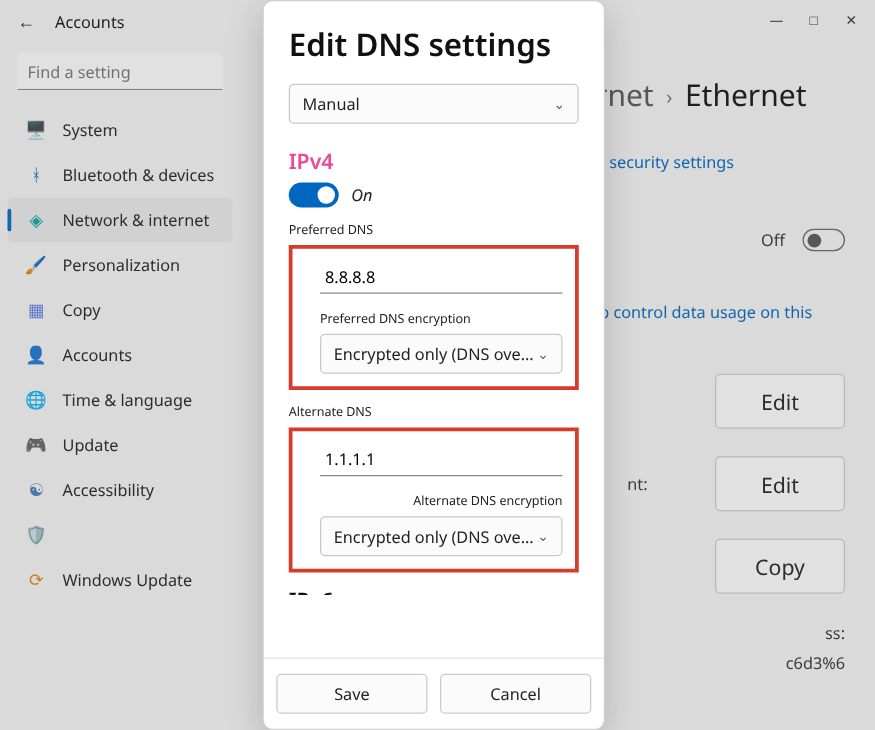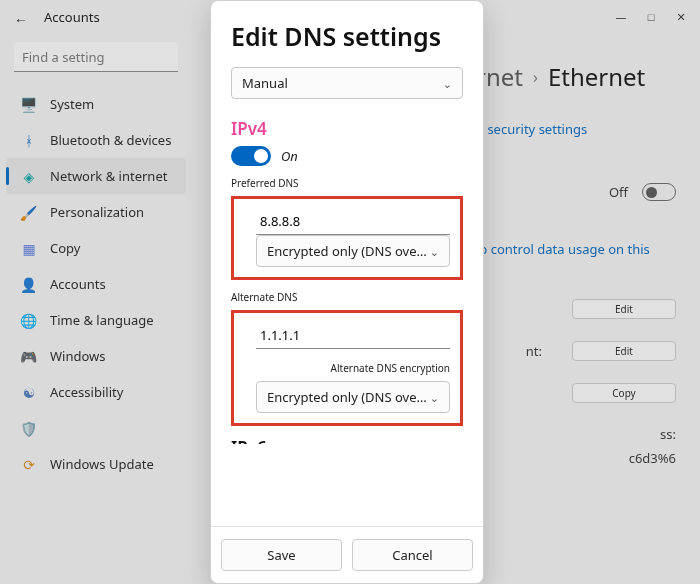--- a/index.html
+++ b/index.html
@@ -28,21 +28,21 @@
 .main { flex:1; padding:20px 24px; position:relative; }
 .breadcrumb { font-size:24px; color:#111; display:flex; align-items:center; gap:10px; margin:8px 0 24px 0; white-space:nowrap; }
 .breadcrumb .sep { color:#777; font-size:16px; }
 .bc-light { color:#555; font-weight:400;}
 .bc-strong { font-weight:400; }
 .link { color:#0067c0; font-size:13px; }
 .mainblock { display:flex; align-items:center; justify-content:flex-end; gap:14px; margin-bottom:36px; font-size:13px; color:#333; }
 .mainrow { display:flex; align-items:center; justify-content:flex-end; gap:14px; margin-bottom:22px; font-size:13px; color:#333; }
 .toggle { width:34px; height:18px; border:1px solid #666; border-radius:10px; position:relative; background:#f5f5f5;}
 .toggle .knob { position:absolute; width:11px; height:11px; border-radius:50%; background:#555; top:2.5px; left:3px;}
-.btn-outline { min-width:104px; height:20px; border:1px solid #ccc; background:#fdfdfd; border-radius:4px; font-size:10px; color:#222; cursor:pointer;}
+.btn-outline { min-width:104px; height:44px; border:1px solid #ccc; background:#fdfdfd; border-radius:4px; font-size:17px; color:#222; cursor:pointer;}
 .trail { font-size:13px; color:#333; margin:6px 0; text-align:right; }
 
 
 .scrim { position:absolute; inset:0; background:rgba(100,100,100,0.18); }
 
 
 .dialog { position:absolute; left:210px; top:0; width:274px; height:584px; background:#fff; border-radius:8px; border:1px solid #d0d0d0; box-shadow:0 8px 28px rgba(0,0,0,0.18); display:flex; flex-direction:column; }
 .dialog-body { padding:18px 20px 6px 20px; flex:1; overflow:hidden; }
 .dialog h2 { font-size:25px; font-weight:600; color:#111; margin-bottom:14px;}
 .select { width:100%; height:32px; border:1px solid #c7c7c7; background:#fbfbfb; border-radius:4px; display:flex; align-items:center; justify-content:space-between; padding:0 10px; font-size:13px; color:#222; cursor:pointer; margin-bottom:18px;}
@@ -102,21 +102,21 @@
           <div class="navitem">
             <span class="navicon" style="color: rgb(61, 111, 199);">👤</span>
             <span>Accounts</span>
           </div>
           <div class="navitem">
             <span class="navicon" style="color: rgb(26, 150, 136);">🌐</span>
             <span>Time &amp; language</span>
           </div>
           <div class="navitem">
             <span class="navicon" style="color: rgb(86, 100, 110);">🎮</span>
-            <span>Windows</span>
+            <span>Update</span>
           </div>
           <div class="navitem">
             <span class="navicon" style="color: rgb(74, 122, 191);">☯</span>
             <span>Accessibility</span>
           </div>
           <div class="navitem">
             <span class="navicon" style="color: rgb(74, 122, 191);">🛡️</span>
           </div>
           <div class="navitem">
             <span class="navicon" style="color: rgb(213, 138, 20);">⟳</span>
@@ -144,21 +144,21 @@
       </div>
 
       <div style="margin-left:260px; margin-bottom:40px;">
         <span class="link">lp control data usage on this</span>
       </div>
 
       <div class="mainrow">
         <button class="btn-outline">Edit</button>
       </div>
       <div class="mainrow">
-        <span style="margin-right:16px;">nt:</span>
+        <span style="margin-right:40px;">nt:</span>
         <button class="btn-outline">Edit</button>
       </div>
       <div class="mainrow">
         <button class="btn-outline">Copy</button>
       </div>
       <div class="trail">ss:</div>
       <div class="trail">c6d3%6</div>
     </div>
   </div>
 
@@ -177,20 +177,21 @@
       <div class="switchrow">
         <div class="switch">
             <div class="sknob"></div>
           </div>
         <span class="switchlabel">On</span>
       </div>
 
       <div class="dlabel">Preferred DNS</div>
       <div class="redbox">
         <input class="dinput" value="8.8.8.8" style="">
+        <div class="dlabel" style="margin-top:12px;">Preferred DNS encryption</div>
         <div class="select" style="margin-bottom:0;">
           <span style="white-space:nowrap; overflow:hidden; text-overflow:ellipsis;">Encrypted only (DNS over HTTPS)</span>
           <span class="chev">⌄</span>
         </div>
       </div>
 
       <div class="dlabel">Alternate DNS</div>
       <div class="redbox">
         <input class="dinput" value="1.1.1.1" style="">
         <div class="dlabel" style="margin-top:12px;text-align:right;">Alternate DNS encryption</div>

